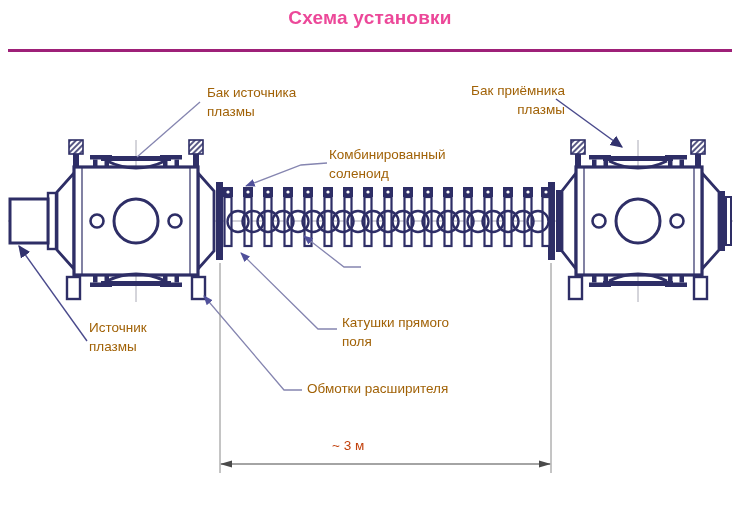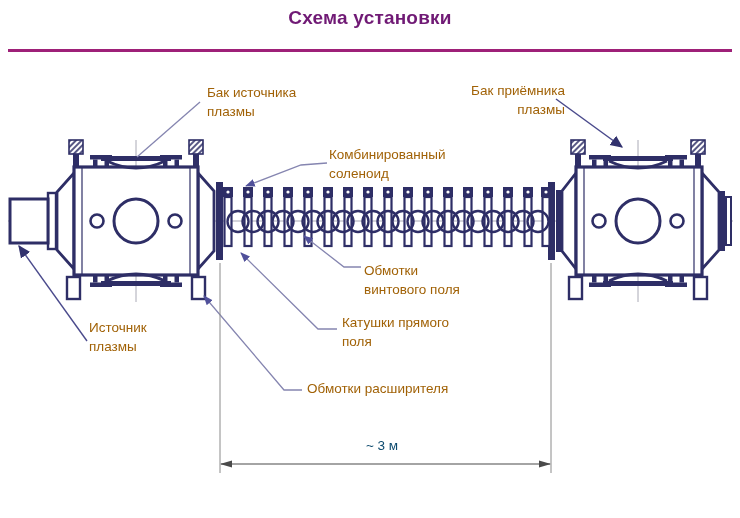--- a/index.html
+++ b/index.html
@@ -1,30 +1,30 @@
 <!DOCTYPE html>
 <html><head>
 <meta charset="utf-8">
 <style>
   html,body{margin:0;padding:0;background:#ffffff;}
   .slide{position:relative;width:740px;height:518px;background:#ffffff;overflow:hidden;
          font-family:"Liberation Sans",sans-serif;}
   .title{position:absolute;top:7px;left:0;width:100%;text-align:center;
-         font-size:19px;font-weight:bold;color:#701a75;letter-spacing:.2px;}
+         font-size:19px;font-weight:bold;color:#ec4899;letter-spacing:.2px;}
   .rule{position:absolute;left:8px;right:8px;top:49px;height:3px;background:#9e2078;}
   .lbl{position:absolute;font-size:13.5px;line-height:1.42;color:#a16207;
        white-space:pre-line;}
   .lbl-source-tank{left:207px;top:83px;}
   .lbl-receiver-tank{left:441px;top:81px;width:124px;text-align:right;}
   .lbl-solenoid{left:329px;top:145px;}
   .lbl-windings{left:364px;top:261px;}
   .lbl-direct{left:342px;top:313px;}
   .lbl-expander{left:307px;top:379px;}
   .lbl-source{left:89px;top:318px;}
-  .lbl-dim{left:332px;top:436px;width:100px;text-align:center;color:#0c4a6e;}
+  .lbl-dim{left:332px;top:436px;width:100px;text-align:left;color:#c2410c;}
   svg{position:absolute;left:0;top:0;}
   .nv{stroke:#2e2e66;fill:#ffffff;}
   .nvf{fill:#2e2e66;stroke:none;}
   .ring{fill:none;stroke:#2e2e66;stroke-width:2.4;}
   .leader{fill:none;stroke:#8585b0;stroke-width:1.3;}
   .leader-dk{fill:none;stroke:#4a4a8c;stroke-width:1.4;}
   .dim{stroke:#4a4a4a;stroke-width:1.1;fill:none;}
   .ext{stroke:#8a8a8a;stroke-width:1;fill:none;}
   .cl{stroke:#a0a0ae;stroke-width:0.9;fill:none;}
 </style>
@@ -192,22 +192,20 @@
       <polygon points="551,464 539,460.6 539,467.4" fill="#4a4a4a"></polygon>
     </g>
   </svg>
 
   <div class="lbl lbl-source-tank">Бак источника
 плазмы</div>
   <div class="lbl lbl-receiver-tank">Бак приёмника
 плазмы</div>
   <div class="lbl lbl-solenoid">Комбинированный
 соленоид</div>
-  <div class="lbl lbl-windings">Обмотки
-винтового поля</div>
   <div class="lbl lbl-direct">Катушки прямого
 поля</div>
   <div class="lbl lbl-expander">Обмотки расширителя</div>
   <div class="lbl lbl-source">Источник
 плазмы</div>
   <div class="lbl lbl-dim">~ 3 м</div>
 
 </div>
 
 </body></html>

